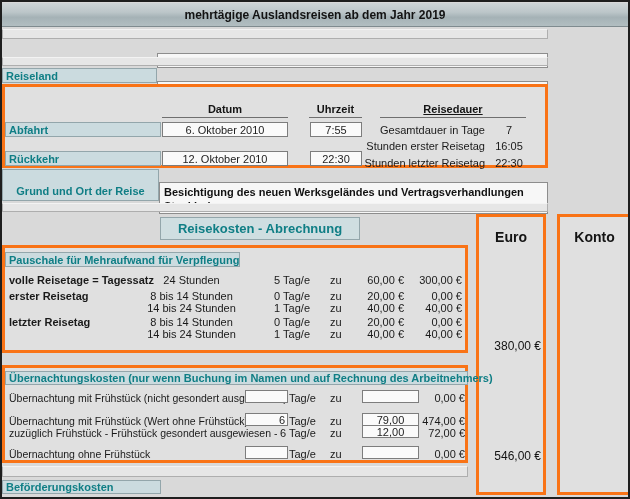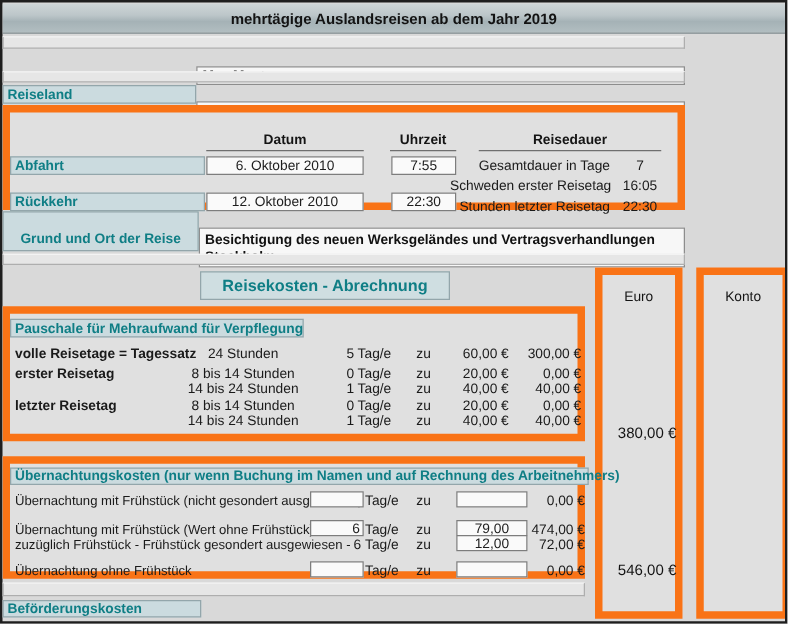--- a/index.html
+++ b/index.html
@@ -10,32 +10,32 @@
   .titlebar { left:0; top:1px; width:626px; height:24px;
     background:linear-gradient(180deg,#ced5d7 0%,#bcc6c9 40%,#a5b2b6 62%,#b2bec1 100%);
     border-bottom:1px solid #7f8b8f; display:flex; align-items:center; justify-content:center;
     font-size:12px; font-weight:bold; color:#131313; }
   .strip { background:#e6e6e6; border:1px solid #aeaeae; border-top-color:#f3f3f3; }
   .lbl { background:#cbdbdf; border:1px solid #93a6ab; color:#0f7e85; font-weight:bold;
     font-size:11px; display:flex; align-items:center; padding-left:3px; white-space:nowrap; }
   .lbl.center { justify-content:center; padding-left:0; }
   .field { background:#f7f7f7; border:1px solid #8d8d8d; font-size:11px; font-weight:bold;
     color:#111; display:flex; align-items:center; padding-left:4px; white-space:nowrap;margin-top:13px; }
-  .box { background:#e0e0e0; border:6px solid #f97316; }
+  .box { background:#e0e0e0; border:3px solid #f97316; }
   .hdr { font-weight:bold; font-size:11px; color:#141414; text-align:center;
     border-bottom:1px solid #6f6f6f; line-height:15px; }
   input.ib { background:#fafafa; border:1px solid #7d7d7d; font-size:11px; color:#1d1d1d;
     text-align:center; display:block; }
   input.ib.r { text-align:right; padding-right:2px; }
   .t { font-size:11px; color:#1a1a1a; white-space:nowrap; line-height:12px; }
   .right { text-align:right; } .center { text-align:center; }
   .bold { font-weight:bold; }
   .small { font-size:10.5px; }
   .sub { font-size:12px; color:#131313; text-align:right; white-space:nowrap; }
-  .colhdr { font-weight:normal; font-size:11px; color:#141414; text-align:center; width:100%; }
+  .colhdr { font-weight:bold; font-size:14px; color:#141414; text-align:center; width:100%; }
   .twoLine { line-height:14px; display:block; }
 </style>
 </head>
 <body>
 
 <div class="page">
 
   <div class="abs titlebar">
     <span>mehrtägige Auslandsreisen ab dem Jahr 2019</span>
   </div>
@@ -51,31 +51,31 @@
   <div class="abs lbl" style="left:0;top:66px;width:155px;height:15px;">
     <span>Reiseland</span>
   </div>
   <div class="abs field" style="left:155px;top:66px;width:391px;height:15px;">
     <span>Schweden</span>
   </div>
 
   <div class="abs box" style="left:0;top:82px;width:546px;height:84px;">
     <div class="abs hdr" style="left:157px;top:15px;width:126px;height:16px;">Datum</div>
     <div class="abs hdr" style="left:304px;top:15px;width:53px;height:16px;">Uhrzeit</div>
-    <div class="abs hdr" style="left:375px;top:15px;width:146px;height:16px;">Reisedauer</div>
+    <div class="abs hdr" style="left:375px;top:15px;width:146px;height:16px;text-decoration:underline;">Reisedauer</div>
 
     <div class="abs lbl" style="left:0;top:35px;width:156px;height:15px;">
       <span>Abfahrt</span>
     </div>
     <input class="abs ib" style="left: 157px; top: 35px; width: 126px; height: 15px;" value="6. Oktober 2010">
     <input class="abs ib" style="left: 305px; top: 35px; width: 52px; height: 15px;" value="7:55">
 
     <div class="abs t right" style="left:352px;top:37px;width:128px;">Gesamtdauer in Tage</div>
     <div class="abs t center" style="left:484px;top:37px;width:40px;">7</div>
-    <div class="abs t right" style="left:352px;top:53px;width:128px;">Schweden erster Reisetag</div>
+    <div class="abs t right" style="left:352px;top:53px;width:128px;">Stunden erster Reisetag</div>
     <div class="abs t center" style="left:484px;top:53px;width:40px;">16:05</div>
     <div class="abs t right" style="left:352px;top:70px;width:128px;">Stunden letzter Reisetag</div>
     <div class="abs t center" style="left:484px;top:70px;width:40px;">22:30</div>
 
     <div class="abs lbl" style="left:0;top:64px;width:156px;height:15px;">
       <span>Rückkehr</span>
     </div>
     <input class="abs ib" style="left: 157px; top: 64px; width: 126px; height: 15px;" value="12. Oktober 2010">
     <input class="abs ib" style="left: 305px; top: 64px; width: 52px; height: 15px;" value="22:30">
   </div>

